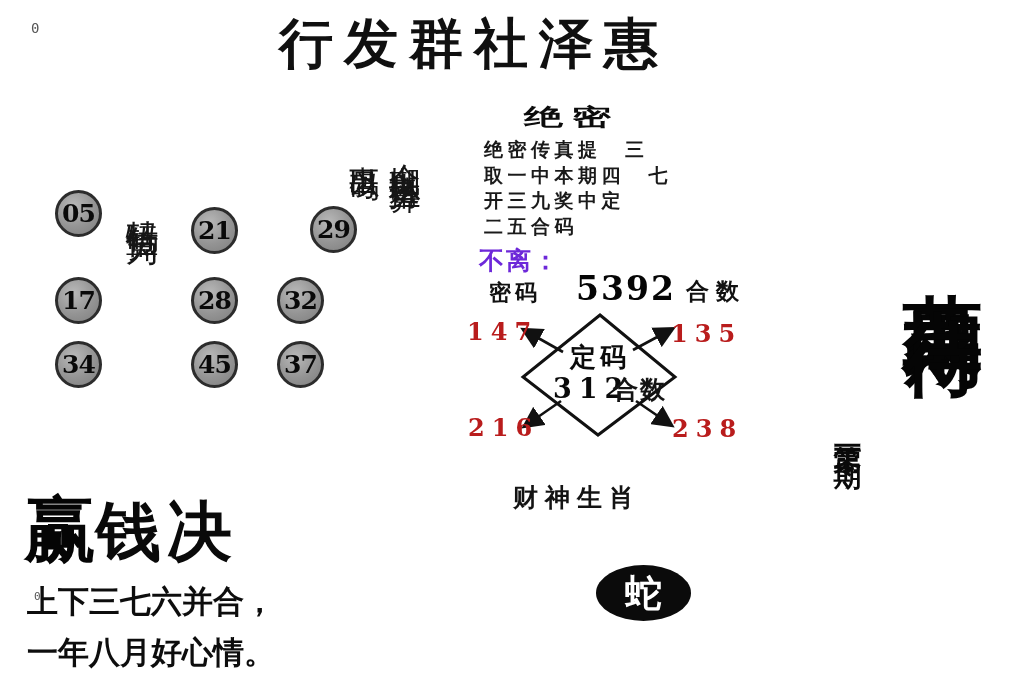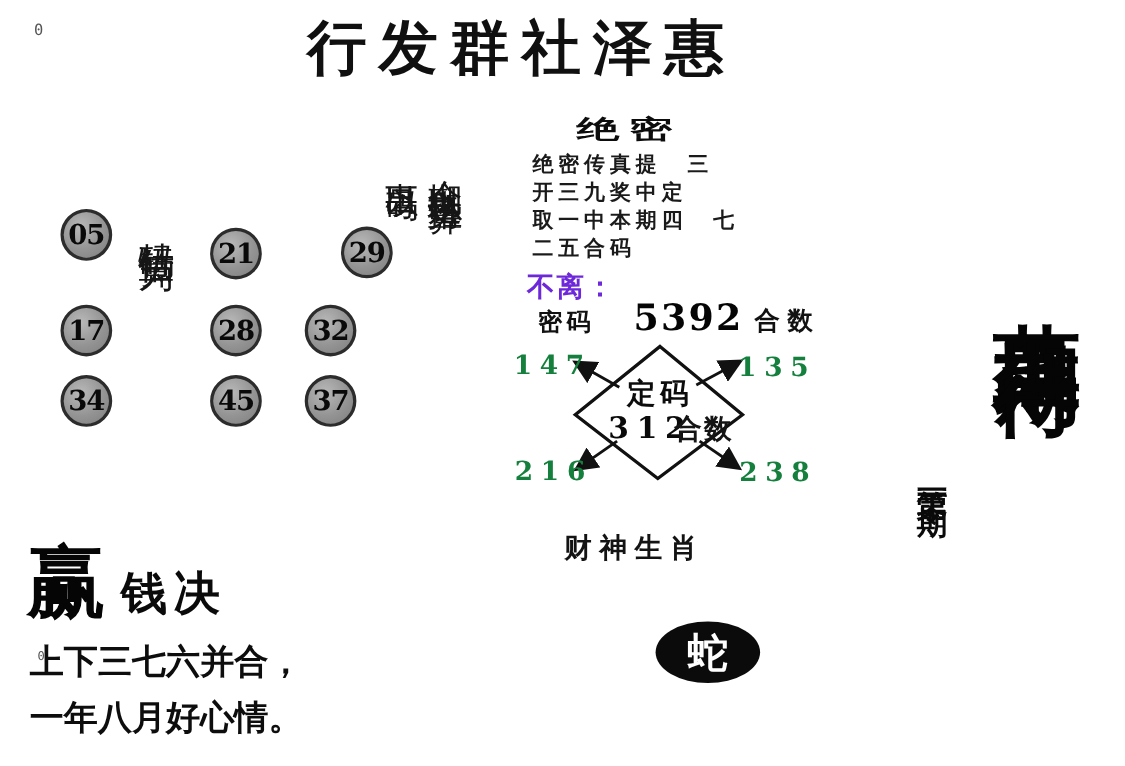--- a/index.html
+++ b/index.html
@@ -40,36 +40,36 @@
     transform:scale(1.3,0.78);transform-origin:left top;color:#0c0c0c;
   }
   .secret-lines{left:484px;top:137px;line-height:25.5px;font-size:19px;
     font-weight:700;letter-spacing:4.5px;color:#1a1a1a;}
   .buli{left:479px;top:244px;font-size:25px;font-weight:900;letter-spacing:2px;color:#6d28d9;}
   .code-label{left:489px;top:278px;font-size:22px;font-weight:700;letter-spacing:4px;font-family:Liberation Serif, serif;}
   .code-value{left:576px;top:269px;font-size:33px;font-weight:800;letter-spacing:2px;color:#050505;}
   .code-suffix{left:686px;top:276px;font-size:23px;font-weight:600;letter-spacing:7px;}
   
   .diamond-svg{position:absolute;left:455px;top:303px;width:292px;height:150px;}
-  .corner-num{font-size:24px;font-weight:800;letter-spacing:7px;color:#15803d;}
+  .corner-num{font-size:24px;font-weight:800;letter-spacing:7px;color:#b91c1c;}
   .num-tl{left:467px;top:317px;}
   .num-tr{left:671px;top:319px;}
   .num-bl{left:468px;top:413px;}
   .num-br{left:672px;top:414px;}
   
   .zodiac-label{left:477px;top:481px;font-size:25px;font-weight:700;letter-spacing:7px;color:#131313;margin-left:36px;}
   .zodiac-oval{
     position:absolute;left:596px;top:565px;width:95px;height:56px;border-radius:50%;
     background:#0b0b0b;display:flex;align-items:center;justify-content:center;
   }
   .zodiac-oval span{color:#ffffff;font-size:37px;font-weight:800;line-height:1;}
   
   .slogan-title{left:24px;top:482px;}
   .slogan-title .big{font-size:72px;font-weight:900;color:#050505;}
-  .slogan-title .rest{font-size:42px;font-weight:700;letter-spacing:6px;margin-left:14px;color:#0a0a0a;}
+  .slogan-title .rest{font-size:65px;font-weight:700;letter-spacing:6px;color:#0a0a0a;}
   .slogan-line{font-size:31px;font-weight:600;letter-spacing:0px;color:#0d0d0d;}
   .slogan-l1{left:27px;top:581px;}
   .slogan-l2{left:27px;top:632px;}
   
   .headline{left:890px;top:228px;font-size:80px;font-weight:800;letter-spacing:9px;color:#050505;}
   .issue-no{left:828px;top:423px;font-size:28px;font-weight:700;letter-spacing:4px;color:#0a0a0a;}
 </style>
 </head>
 <body>
 
@@ -89,22 +89,22 @@
   <div class="circle" style="left:191px;top:341px;">45</div>
   <div class="circle" style="left:277px;top:341px;">37</div>
 
   <div class="v-text label-special">特码估算为</div>
   <div class="v-text note-left">出以下号码</div>
   <div class="v-text note-right">今期以走势推算</div>
 
   <div class="abs secret-header sans">绝密</div>
   <div class="abs secret-lines sans">
     <div>绝密传真提　三</div>
+    <div>取一中本期四　七</div>
     <div>开三九奖中定</div>
-    <div>取一中本期四　七</div>
     <div>二五合码</div>
   </div>
   <div class="abs buli sans">不离：</div>
   <div class="abs code-label sans">密码</div>
   <div class="abs code-value">5392</div>
   <div class="abs code-suffix sans">合数</div>
 
   <svg class="diamond-svg" viewBox="455 303 292 150">
     <defs>
       <marker id="ah" viewBox="0 0 10 10" refX="8" refY="5" markerWidth="8.5" markerHeight="8.5" orient="auto">

